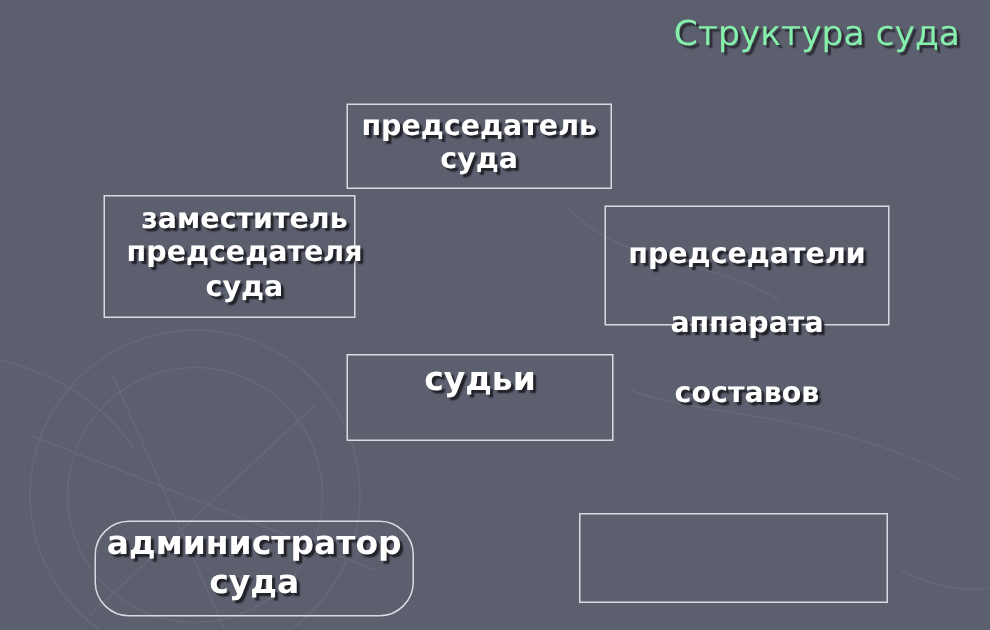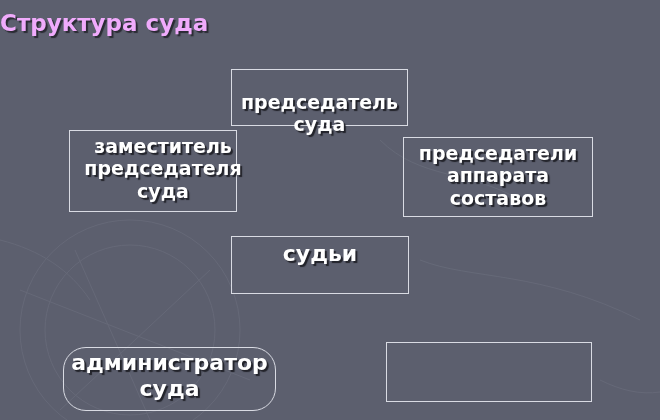--- a/index.html
+++ b/index.html
@@ -3,22 +3,22 @@
   <meta charset="utf-8">
   <style>
     html, body { margin: 0; padding: 0; }
     body {
       width: 660px; height: 420px; overflow: hidden; position: relative;
       background: #5c5f6e;
       font-family: "DejaVu Sans", sans-serif;
     }
     .bg-art { position: absolute; left: 0; top: 0; width: 660px; height: 420px; pointer-events: none; }
     .title {
-      position: absolute; left: 0; top: 10px; width: 640px; text-align: left;
-      color: #f0abfc; font-weight: bold; font-size: 23px;
+      position: absolute; left: 0; top: 10px; width: 640px; text-align: right;
+      color: #86efac; font-weight: normal; font-size: 23px;
       text-shadow: 2px 2px 1px #2a2b33;
     }
     .box {
       position: absolute; box-sizing: border-box;
       border: 1.5px solid #d9dbe3;
       color: #ffffff; font-weight: bold; text-align: center;
       text-shadow: 2px 2px 1px #22232a;
       display: flex; flex-direction: column; align-items: center;
       line-height: 1.18;
     }
@@ -38,32 +38,32 @@
     <line x1="60" y1="410" x2="210" y2="270"></line>
     <path d="M380 140 C420 180 470 170 520 200"></path>
     <path d="M420 260 C470 280 540 270 640 320"></path>
     <path d="M600 380 C620 390 640 395 660 392"></path>
     <path d="M0 240 C40 250 70 270 90 300"></path>
   </g>
 </svg>
 
 <div class="title">Структура суда</div>
 
-<div class="box fs20" style="left:231px; top:69px; width:177px; height:57px; padding-top:21px;">
+<div class="box fs20" style="left:231px; top:69px; width:177px; height:57px; padding-top:3px;">
   <span>председатель</span>
   <span>суда</span>
 </div>
 
 <div class="box fs20" style="left:69px; top:130px; width:168px; height:82px; padding-top:4px;padding-left:20px;">
   <span>заместитель</span>
   <span>председателя</span>
   <span>суда</span>
 </div>
 
-<div class="box fs20" style="left:403px; top:137px; width:190px; height:80px; padding-top:4px;">
+<div class="box fs20" style="left:403px; top:137px; width:190px; height:80px; padding-top:20px;gap:24px;">
   <span>председатели</span>
   <span>аппарата</span>
   <span>составов</span>
 </div>
 
 <div class="box fs22" style="left:231px; top:236px; width:178px; height:58px; padding-top:4px;text-align:center;">
   <span>судьи</span>
 </div>
 
 <div class="box fs22" style="left:63px; top:347px; width:213px; height:64px; padding-top:2px;border-radius:23px;">

